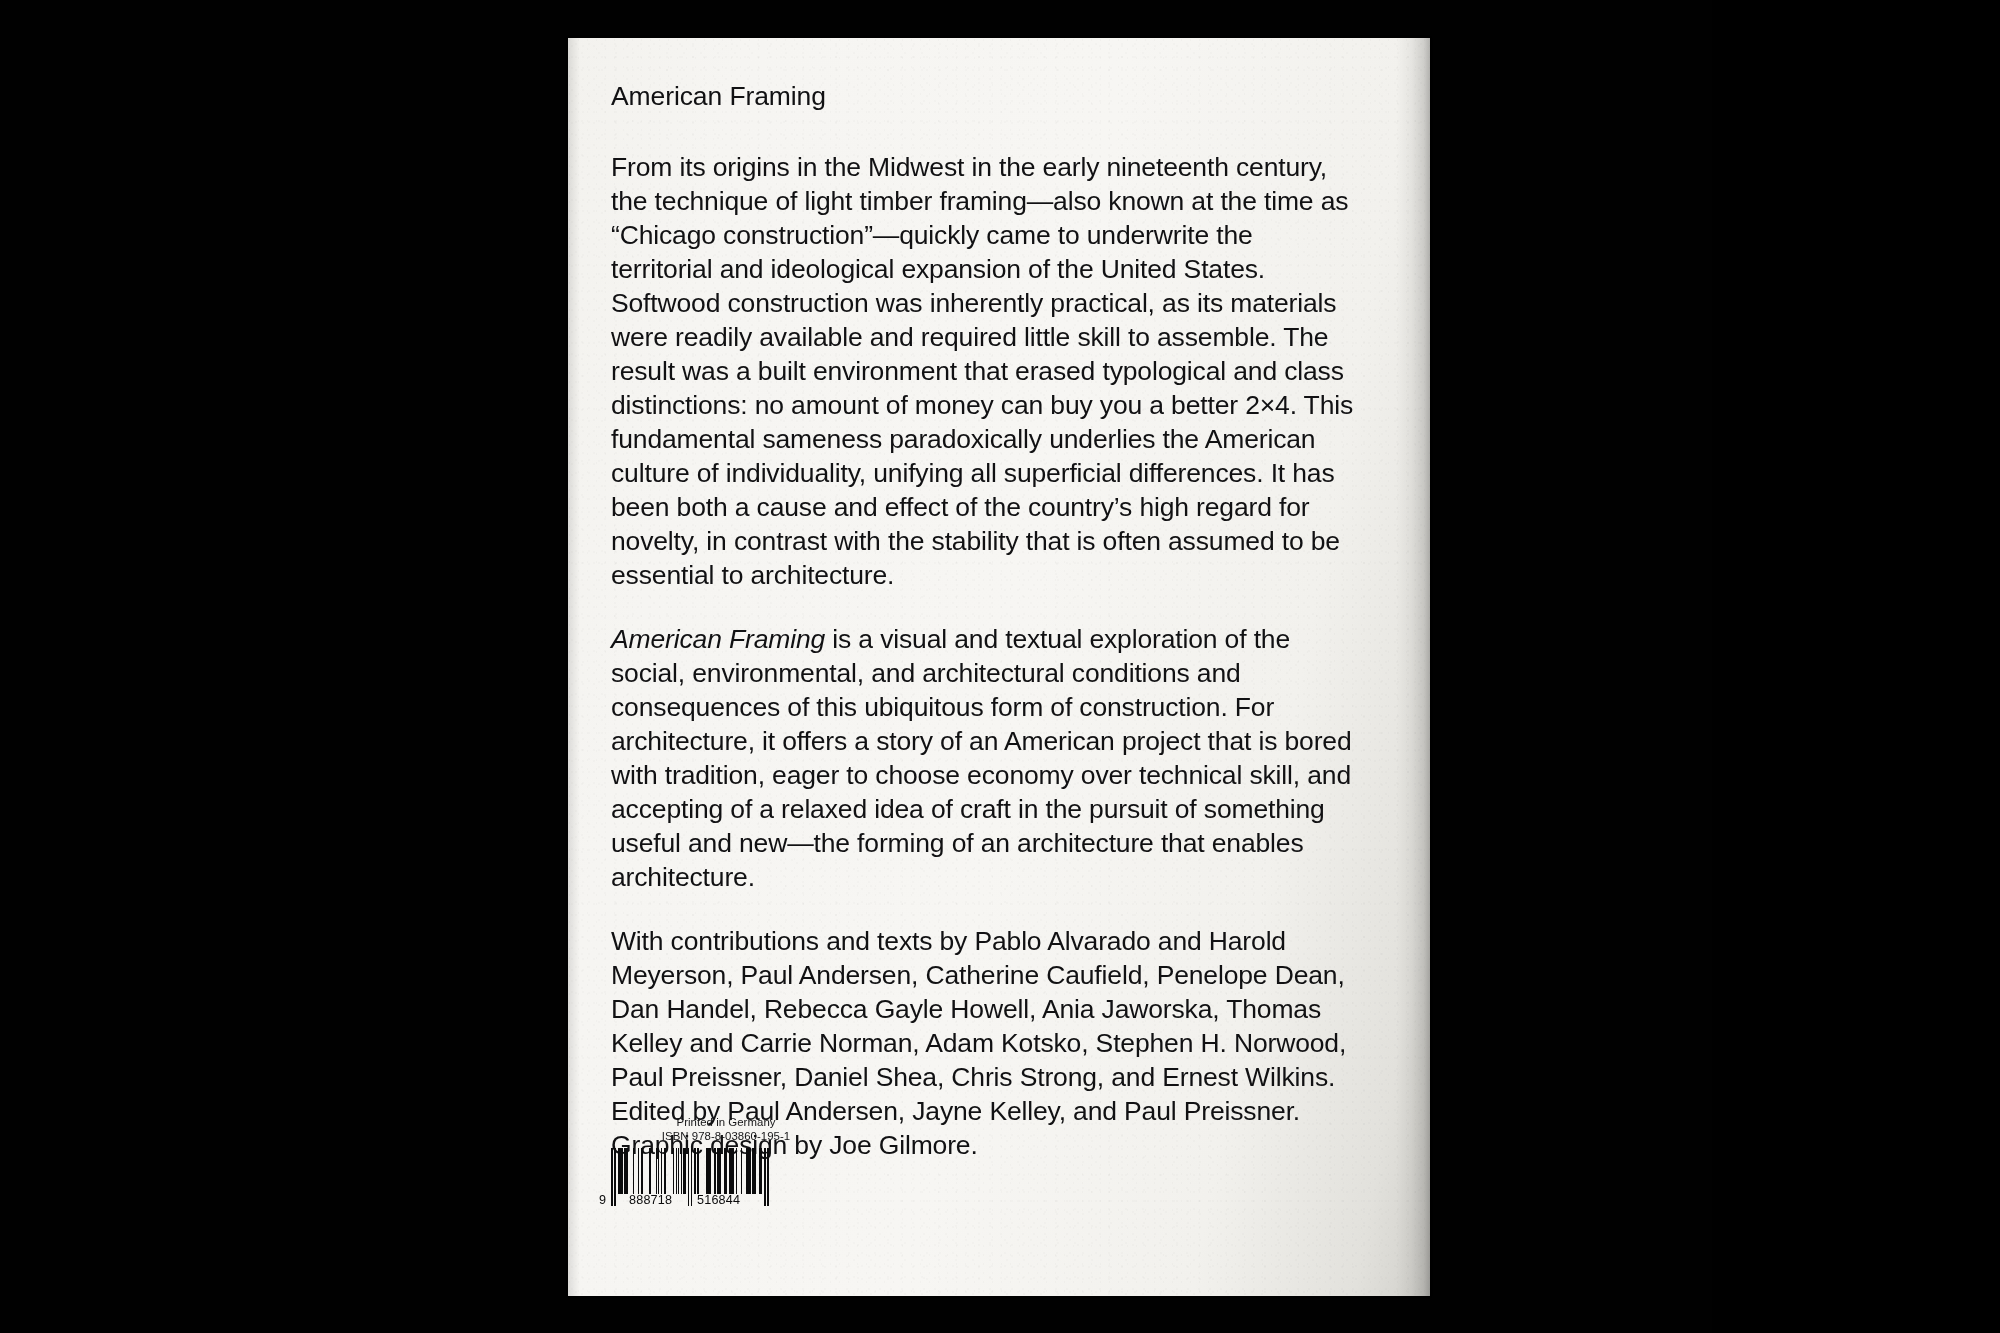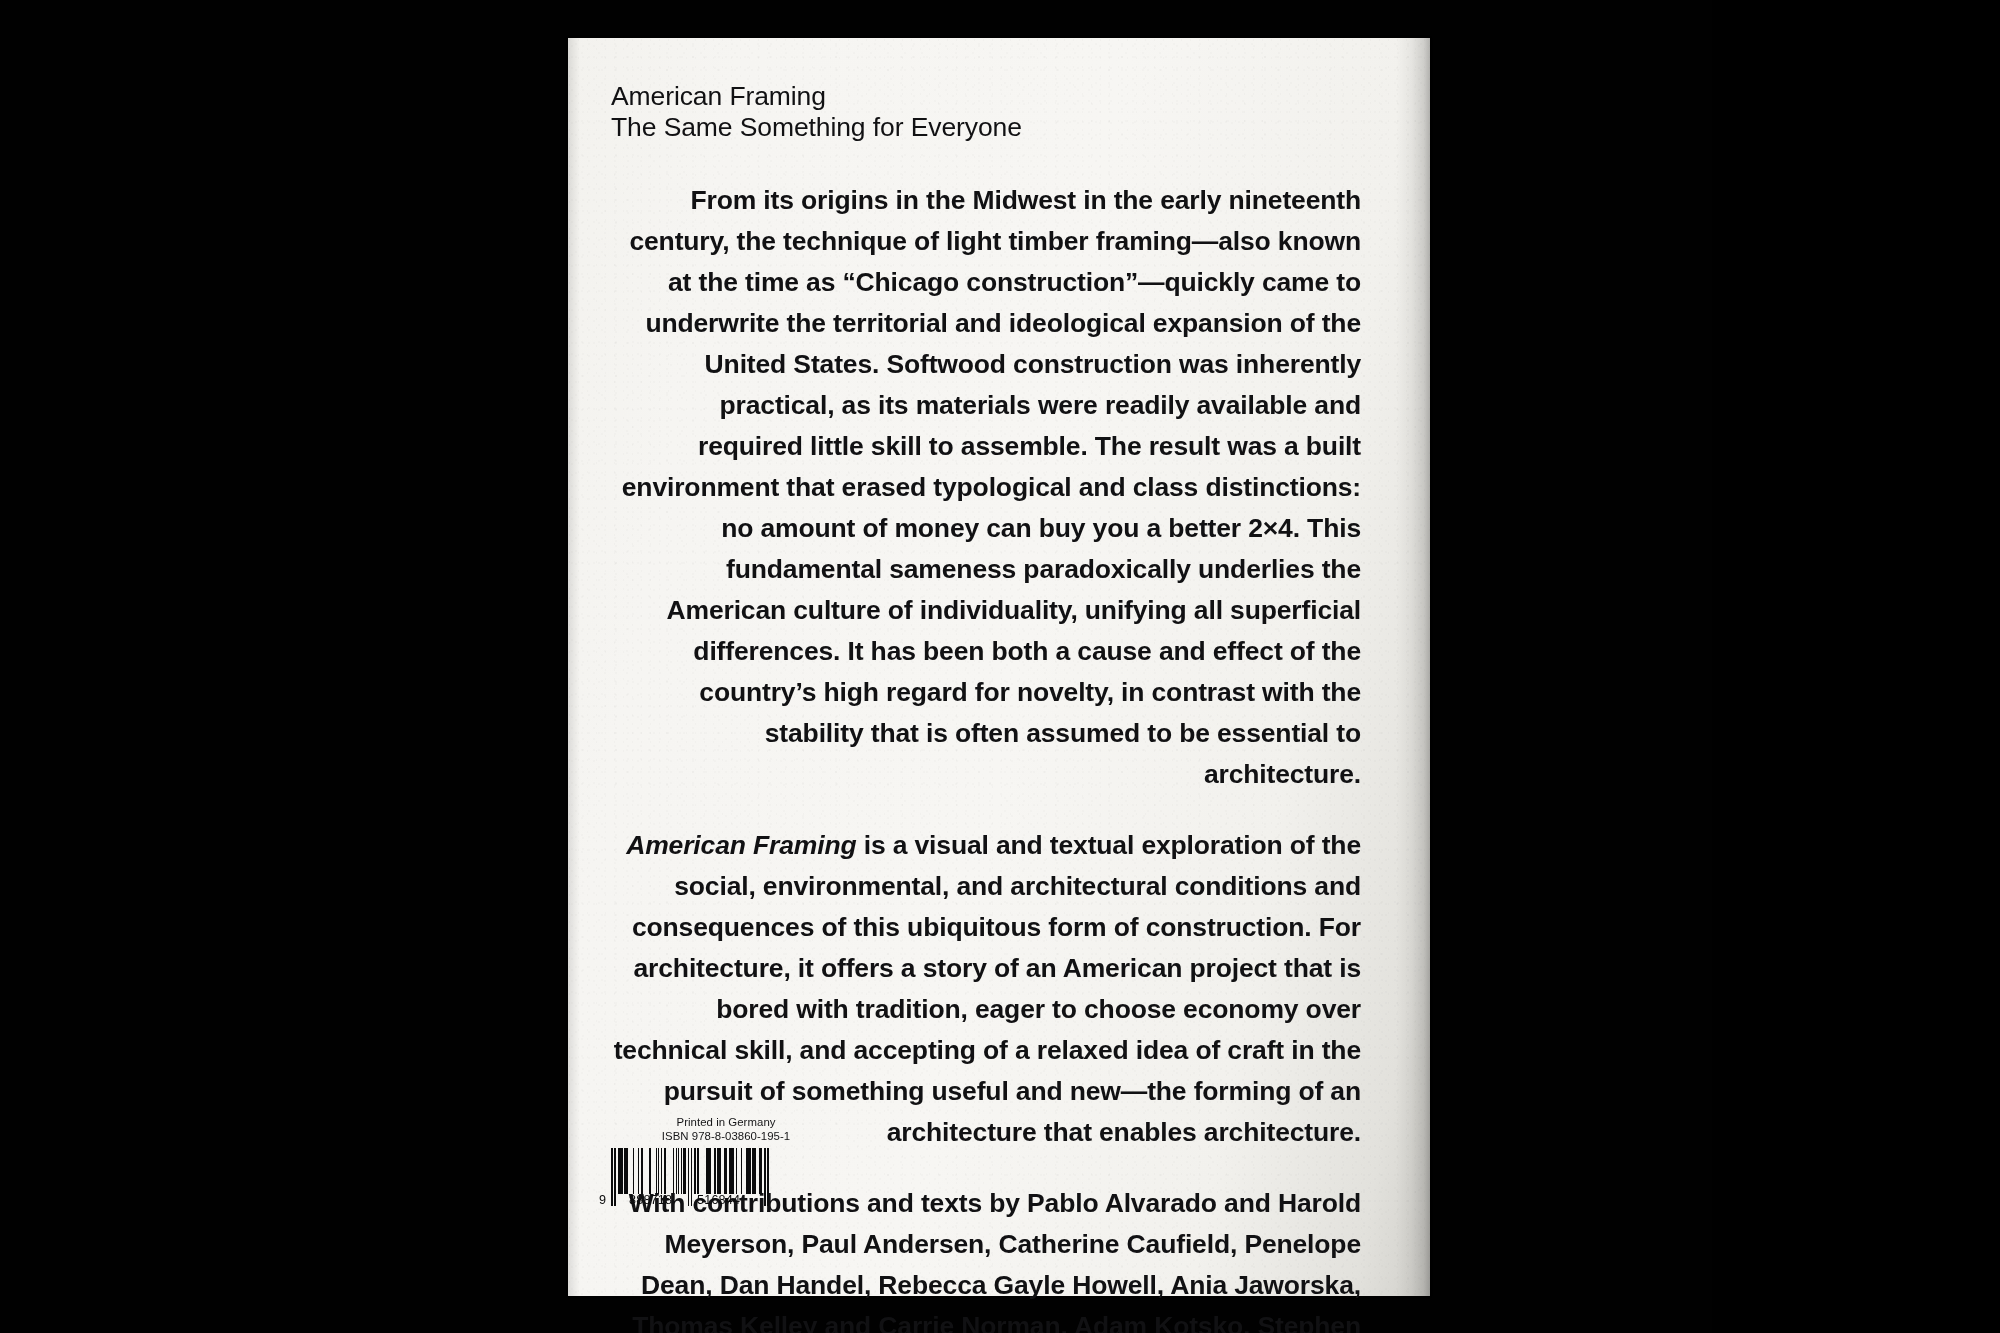--- a/index.html
+++ b/index.html
@@ -74,26 +74,25 @@
   .title-block { margin-bottom:38px; }
   .title-line {
     font-size:26.5px;
     line-height:30.5px;
     letter-spacing:-.1px;
     font-weight:400;
   }
 
   .body-par {
     font-size:26.5px;
-    line-height:41px;
+    line-height:34px;
     letter-spacing:-.15px;
-    font-weight:700;
+    font-weight:400;
     margin-bottom:30px;
     max-width:750px;
-    text-align:right;
   }
   .body-par:last-child { margin-bottom:0; }
   .body-par em { font-style:italic; }
 
   
   #colophon {
     position:absolute;
     left:43px; top:1078px;
     width:230px;
     text-align:center;
@@ -149,21 +148,20 @@
   <div id="book-cover">
 
     <div id="paper-grain"></div>
     <div id="left-edge-shade"></div>
     <div id="page-curl"></div>
 
     <div id="text-column">
 
       <div class="title-block">
         <div class="title-line">American Framing</div>
-        <div class="title-line">The Same Something for Everyone</div>
       </div>
 
       <p class="body-par">From its origins in the Midwest in the early nineteenth century, the technique of light timber framing—also known at the time as “Chicago construction”—quickly came to underwrite the territorial and ideological expansion of the United States. Softwood construction was inherently practical, as its materials were readily available and required little skill to assemble. The result was a built environment that erased typological and class distinctions: no amount of money can buy you a better 2×4. This fundamental sameness paradoxically underlies the American culture of individuality, unifying all superficial differences. It has been both a cause and effect of the country’s high regard for novelty, in contrast with the stability that is often assumed to be essential to architecture.</p>
 
       <p class="body-par"><em>American Framing</em><span> is a visual and textual exploration of the social, environmental, and architectural conditions and consequences of this ubiquitous form of construction. For architecture, it offers a story of an American project that is bored with tradition, eager to choose economy over technical skill, and accepting of a relaxed idea of craft in the pursuit of something useful and new—the forming of an architecture that enables architecture.</span></p>
 
       <p class="body-par">With contributions and texts by Pablo Alvarado and Harold Meyerson, Paul Andersen, Catherine Caufield, Penelope Dean, Dan Handel, Rebecca Gayle Howell, Ania Jaworska, Thomas Kelley and Carrie Norman, Adam Kotsko, Stephen H. Norwood, Paul Preissner, Daniel Shea, Chris Strong, and Ernest Wilkins. Edited by Paul Andersen, Jayne Kelley, and Paul Preissner. Graphic design by Joe Gilmore.</p>
 
     </div>
 

